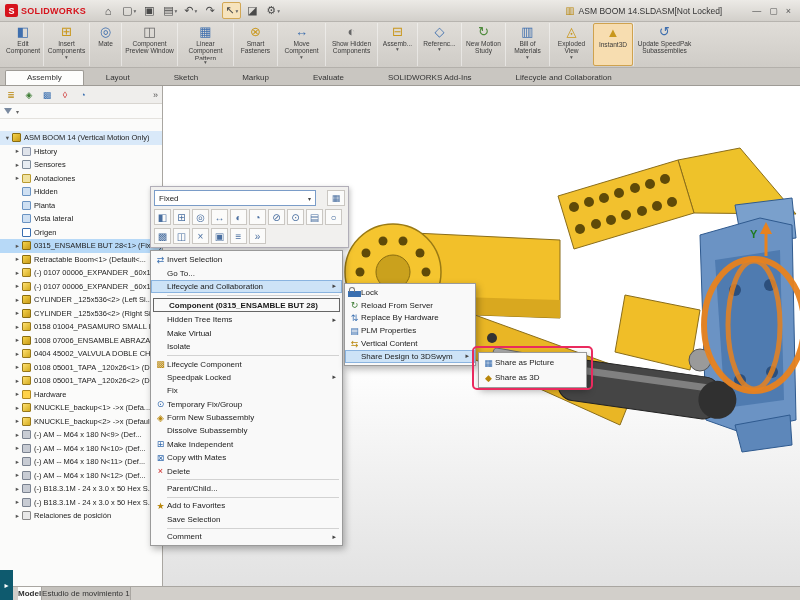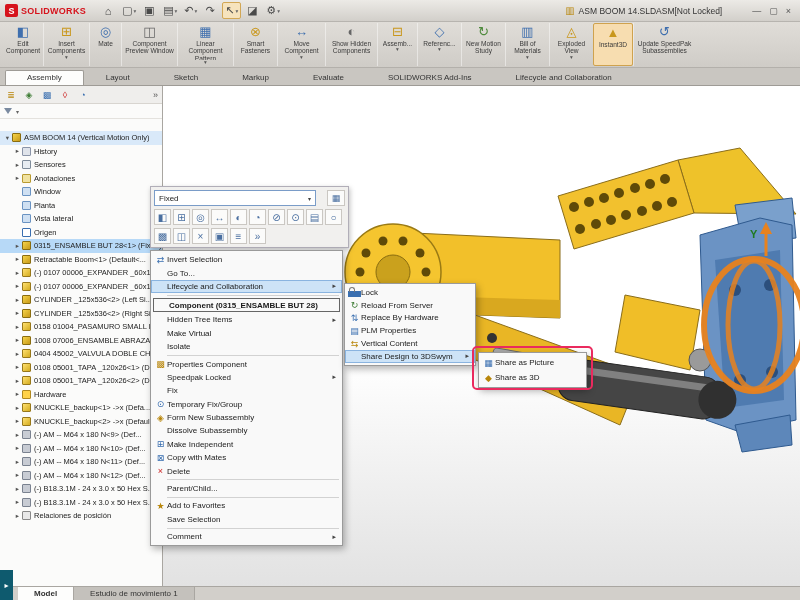--- a/index.html
+++ b/index.html
@@ -96,21 +96,21 @@
   .share-annotation{position:absolute;left:472px;top:260px;width:121px;height:44px;border:2px solid #ea2a5e;border-radius:5px;z-index:11;pointer-events:none}
 
   
   .ico-lock{position:relative;width:8px;height:6px;background:#3a6fb0;margin-top:3px}
   .ico-lock::before{content:"";position:absolute;left:1px;top:-4px;width:4px;height:4px;border:1.5px solid #777;border-bottom:none;border-radius:3px 3px 0 0}
   .ico-folder{position:relative;width:10px;height:7px;background:#f0c040;border:1px solid #b08820;margin-top:2px}
   .ico-folder::before{content:"";position:absolute;left:0;top:-3px;width:4px;height:2px;background:#f0c040;border:1px solid #b08820;border-bottom:none}
 
   
   .bottombar{height:14px;background:#d2cfca;display:flex;align-items:stretch;border-top:1px solid #a9a6a1;padding-left:18px}
-  .btab{padding:1px 16px;font-size:8px;display:flex;align-items:center;background:#c4c1bc;color:#333;border-right:1px solid #a9a6a1;white-space:nowrap}
+  .btab{padding:1px 0;font-size:8px;display:flex;align-items:center;background:#c4c1bc;color:#333;border-right:1px solid #a9a6a1;white-space:nowrap}
   .btab.active{background:#fdfdfc;font-weight:bold}
   .corner{position:absolute;left:0;top:570px;width:13px;height:30px;background:#0e5a6e;color:#fff;display:flex;align-items:center;justify-content:center;font-size:8px;z-index:12}
 </style>
 </head>
 <body>
 
 <div class="titlebar">
   <div class="logo">
     <span class="logo-mark">S</span>
     <span class="logo-text">SOLIDWORKS</span>
@@ -415,21 +415,21 @@
 
         <div class="trow ind">
           <span class="caret-slot">▸</span>
           <span class="ticon ico-slot ti-annotations"></span>
           <span class="tlabel">Anotaciones</span>
         </div>
 
         <div class="trow ind">
           <span class="caret-slot"></span>
           <span class="ticon ico-slot ti-plane"></span>
-          <span class="tlabel">Window</span>
+          <span class="tlabel">Hidden</span>
         </div>
 
         <div class="trow ind">
           <span class="caret-slot"></span>
           <span class="ticon ico-slot ti-plane"></span>
           <span class="tlabel">Planta</span>
         </div>
 
         <div class="trow ind">
           <span class="caret-slot"></span>
@@ -678,21 +678,21 @@
       <div class="mi">
         <span class="mico ico-slot"></span>
         <span class="mlabel">Isolate</span>
         <span class="arrow-slot"></span>
       </div>
 
       <div class="mi sep"></div>
 
       <div class="mi">
         <span class="mico ico-slot g-gold">▩</span>
-        <span class="mlabel">Properties Component</span>
+        <span class="mlabel">Lifecycle Component</span>
         <span class="arrow-slot"></span>
       </div>
 
       <div class="mi">
         <span class="mico ico-slot"></span>
         <span class="mlabel">Speedpak Locked</span>
         <span class="arrow-slot">▸</span>
       </div>
 
       <div class="mi">

